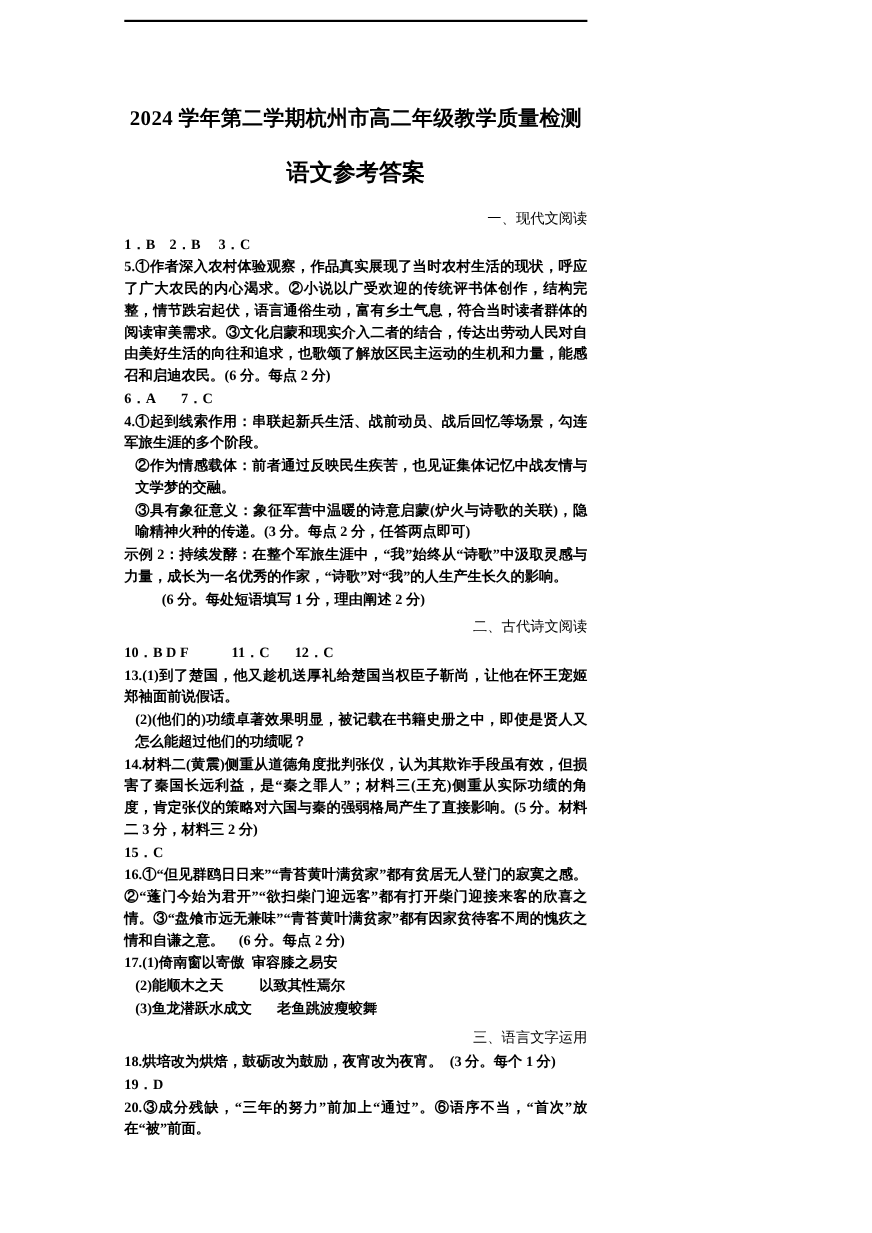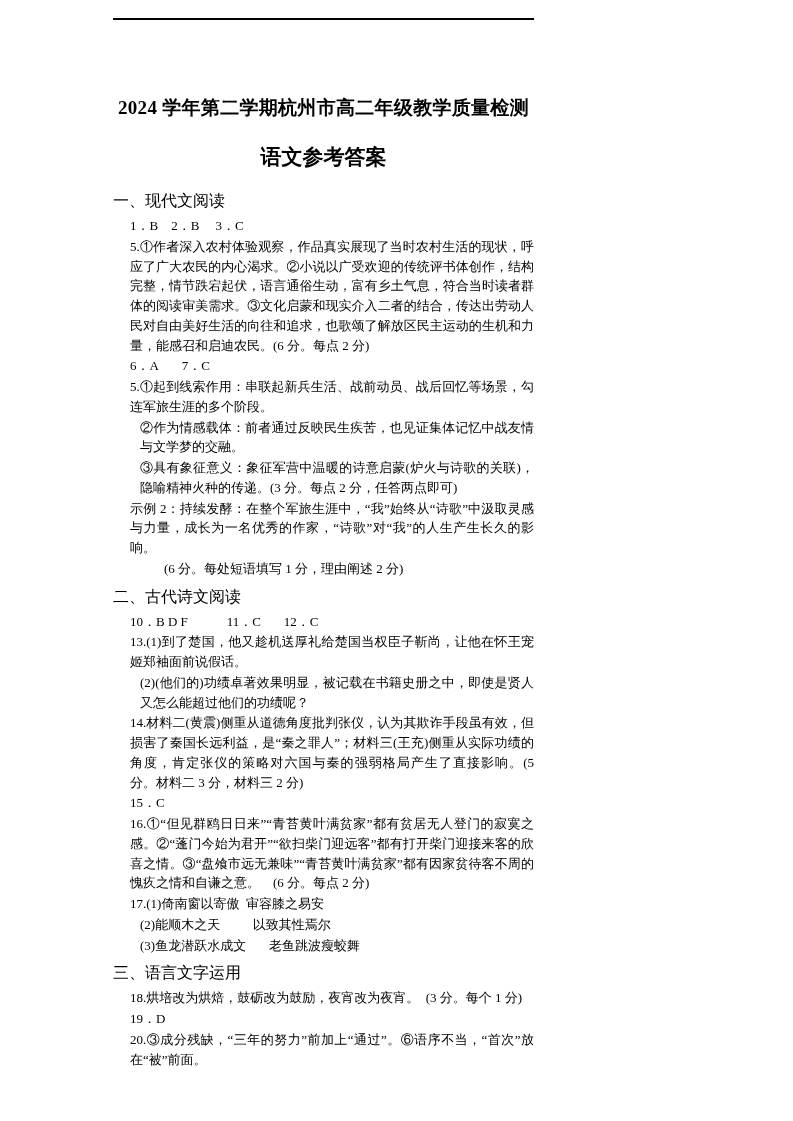--- a/index.html
+++ b/index.html
@@ -44,29 +44,31 @@
     font-family: "Liberation Serif", "DejaVu Serif", serif;
   }
   h2.doc-subtitle {
     font-size: 21px;
     font-weight: bold;
     text-align: center;
     margin: 0 0 18px 0;
     font-family: "Liberation Serif", "DejaVu Serif", serif;
   }
   .section-head {
-    font-size: 16px;
+    font-size: 13px;
     margin: 6px 0 3px 0;
     line-height: 1.5;
+    text-align: right;
   }
   .para {
     font-size: 13px;
     line-height: 1.52;
-    margin: 0 0 1px 17px;
+    margin: 0 0 1px 0;
     text-align: justify;
+    font-weight: bold;
   }
   .para.indent1 {
     text-indent: 0;
     padding-left: 10px;
   }
   .para.indent3 {
     padding-left: 34px;
   }
 </style>
 </head>
@@ -76,21 +78,21 @@
   <div class="top-rule"></div>
   <div class="content">
 
     <h1 class="doc-title">2024 学年第二学期杭州市高二年级教学质量检测</h1>
     <h2 class="doc-subtitle">语文参考答案</h2>
 
     <div class="section-head">一、现代文阅读</div>
     <p class="para">1．B&nbsp;&nbsp;&nbsp;&nbsp;2．B&nbsp;&nbsp;&nbsp;&nbsp;&nbsp;3．C</p>
     <p class="para">5.①作者深入农村体验观察，作品真实展现了当时农村生活的现状，呼应了广大农民的内心渴求。②小说以广受欢迎的传统评书体创作，结构完整，情节跌宕起伏，语言通俗生动，富有乡土气息，符合当时读者群体的阅读审美需求。③文化启蒙和现实介入二者的结合，传达出劳动人民对自由美好生活的向往和追求，也歌颂了解放区民主运动的生机和力量，能感召和启迪农民。(6 分。每点 2 分)</p>
     <p class="para">6．A&nbsp;&nbsp;&nbsp;&nbsp;&nbsp;&nbsp;&nbsp;7．C</p>
-    <p class="para">5.①起到线索作用：串联起新兵生活、战前动员、战后回忆等场景，勾连军旅生涯的多个阶段。</p>
+    <p class="para">4.①起到线索作用：串联起新兵生活、战前动员、战后回忆等场景，勾连军旅生涯的多个阶段。</p>
     <p class="para indent1">②作为情感载体：前者通过反映民生疾苦，也见证集体记忆中战友情与文学梦的交融。</p>
     <p class="para indent1">③具有象征意义：象征军营中温暖的诗意启蒙(炉火与诗歌的关联)，隐喻精神火种的传递。(3 分。每点 2 分，任答两点即可)</p>
     <p class="para">示例 2：持续发酵：在整个军旅生涯中，“我”始终从“诗歌”中汲取灵感与力量，成长为一名优秀的作家，“诗歌”对“我”的人生产生长久的影响。</p>
     <p class="para indent3">(6 分。每处短语填写 1 分，理由阐述 2 分)</p>
 
     <div class="section-head">二、古代诗文阅读</div>
     <p class="para">10．B D F&nbsp;&nbsp;&nbsp;&nbsp;&nbsp;&nbsp;&nbsp;&nbsp;&nbsp;&nbsp;&nbsp;&nbsp;11．C&nbsp;&nbsp;&nbsp;&nbsp;&nbsp;&nbsp;&nbsp;12．C</p>
     <p class="para">13.(1)到了楚国，他又趁机送厚礼给楚国当权臣子靳尚，让他在怀王宠姬郑袖面前说假话。</p>
     <p class="para indent1">(2)(他们的)功绩卓著效果明显，被记载在书籍史册之中，即使是贤人又怎么能超过他们的功绩呢？</p>
     <p class="para">14.材料二(黄震)侧重从道德角度批判张仪，认为其欺诈手段虽有效，但损害了秦国长远利益，是“秦之罪人”；材料三(王充)侧重从实际功绩的角度，肯定张仪的策略对六国与秦的强弱格局产生了直接影响。(5 分。材料二 3 分，材料三 2 分)</p>

